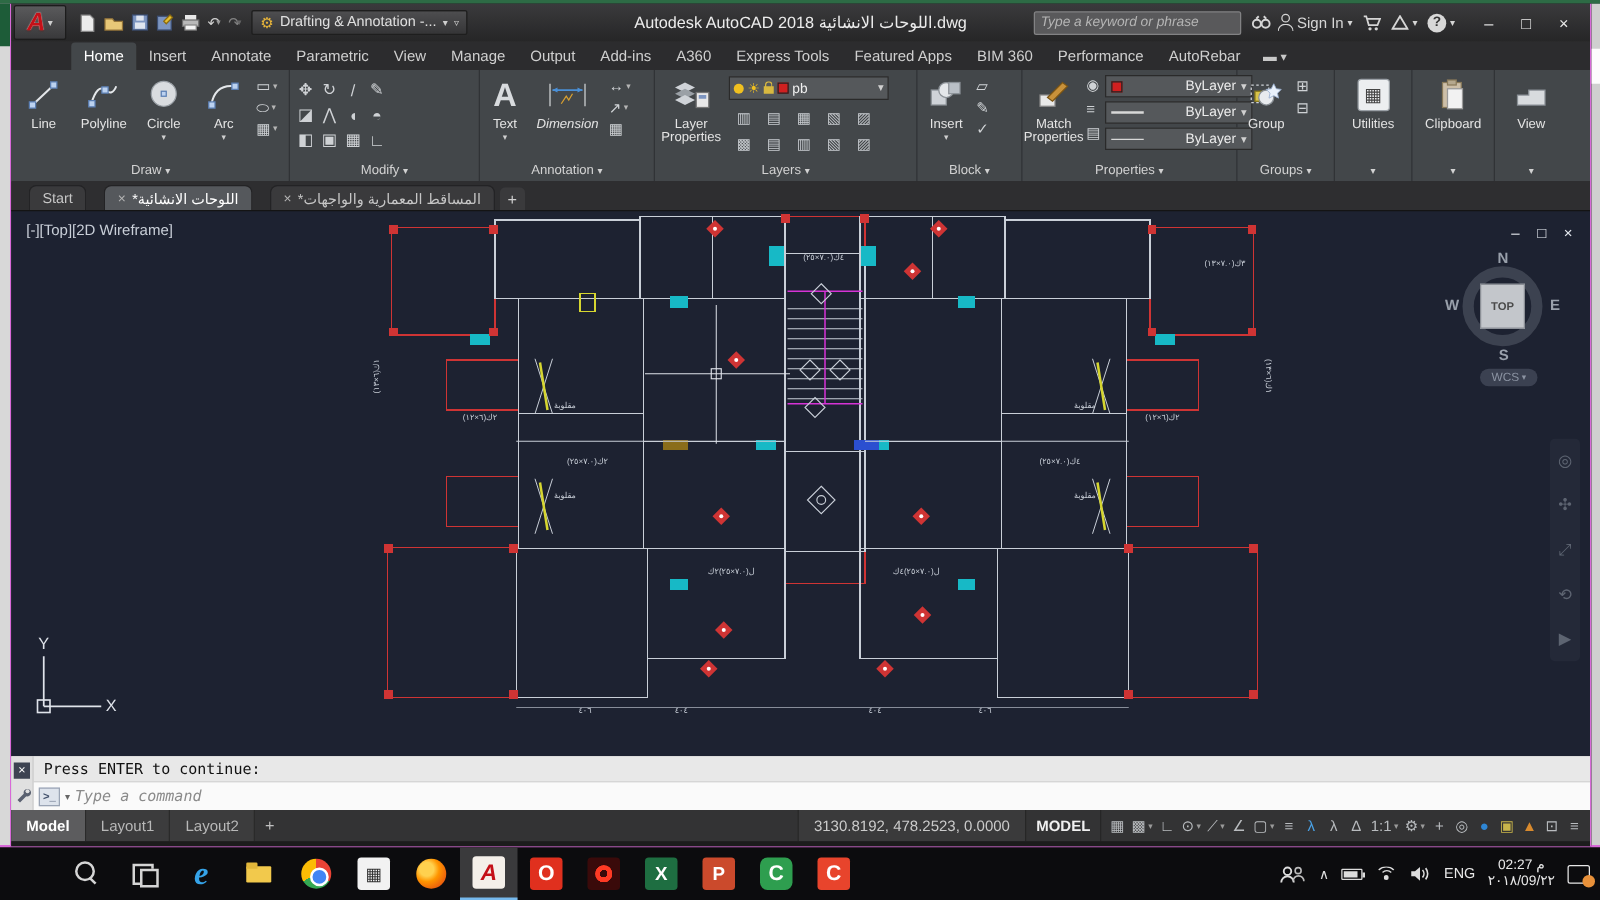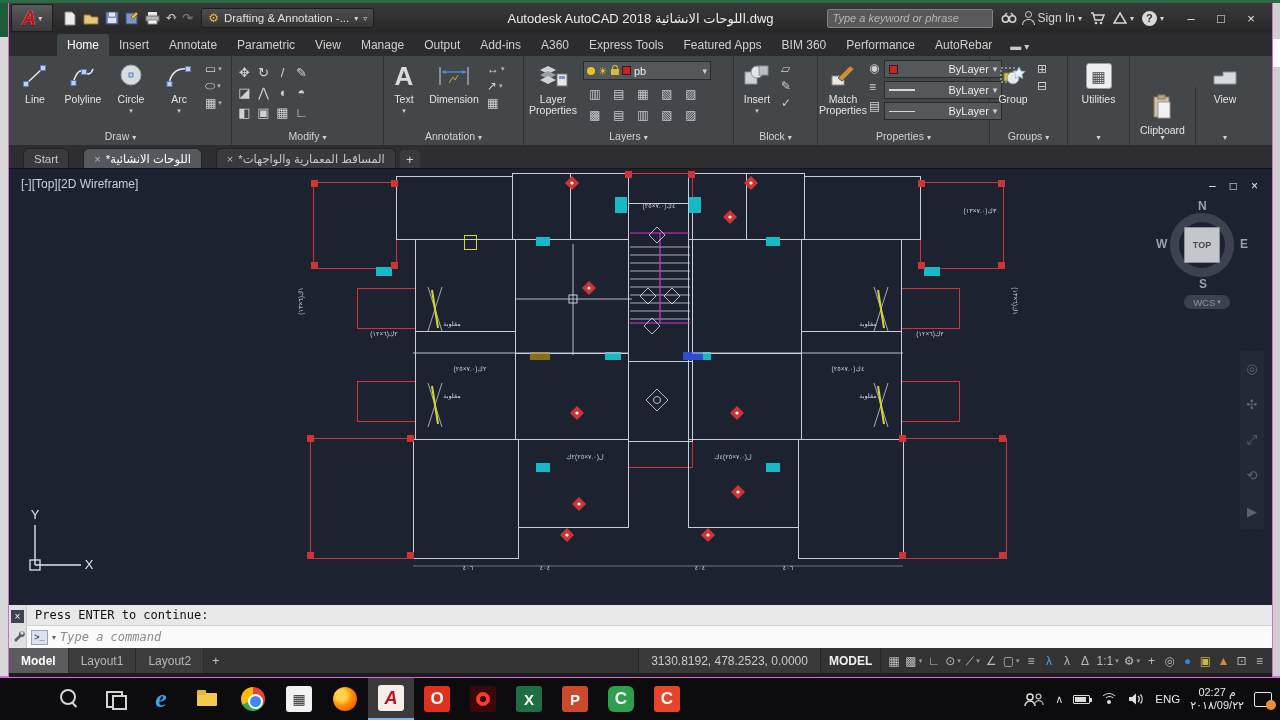--- a/index.html
+++ b/index.html
@@ -386,21 +386,21 @@
         <div class="pfoot"><span>Modify</span> <span class="caret">▾</span></div>
       </div>
 
       <div class="panel" style="width:140px;">
         <div class="pbody">
           <div class="bigbtn" style="width:34px;">
             <span class="bigicon" style="font-size:26px;font-weight:bold;color:#d8dbde;">A</span>
             <span>Text</span>
               <span class="caret">▾</span>
           </div>
-          <div class="bigbtn" style="width:58px;">
+          <div class="bigbtn" style="width:58px;font-style:italic;">
             <span class="bigicon">
                 <svg width="34" height="26">
                   <path d="M3 4 v18 M31 4 v18" stroke="#b9bcbf" stroke-width="1.2"></path>
                   <line x1="5" y1="9" x2="29" y2="9" stroke="#4a90d8" stroke-width="1.4"></line>
                   <path d="M5 9 l4 -2 v4 z M29 9 l-4 -2 v4 z" fill="#4a90d8"></path>
                   <path d="M12 20 l4 -6 2 3 3 -5" stroke="#d8a030" fill="none"></path>
                 </svg>
               </span>
             <span>Dimension</span>
           </div>
@@ -538,21 +538,21 @@
           <div class="bigbtn" style="width:54px;">
             <span class="bigicon">
                 <span class="tile" style="background:#eceef0;color:#444;font-size:15px;border:1px solid #9aa0a6;">▦</span>
               </span>
             <span>Utilities</span>
           </div>
         </div>
         <div class="pfoot"><span class="caret">▾</span></div>
       </div>
 
-      <div class="panel" style="width:66px;margin-top:31px;">
+      <div class="panel" style="width:66px;">
         <div class="pbody" style="justify-content:center;">
           <div class="bigbtn" style="width:58px;">
             <span class="bigicon">
                 <svg width="24" height="26">
                   <rect x="3" y="3" width="15" height="20" fill="#cdbfa8" stroke="#8a7a5a"></rect>
                   <rect x="7" y="1" width="7" height="4" fill="#b5a88e" stroke="#8a7a5a"></rect>
                   <rect x="7" y="8" width="12" height="16" fill="#f2f2f2" stroke="#999"></rect>
                 </svg>
               </span>
             <span>Clipboard</span>

